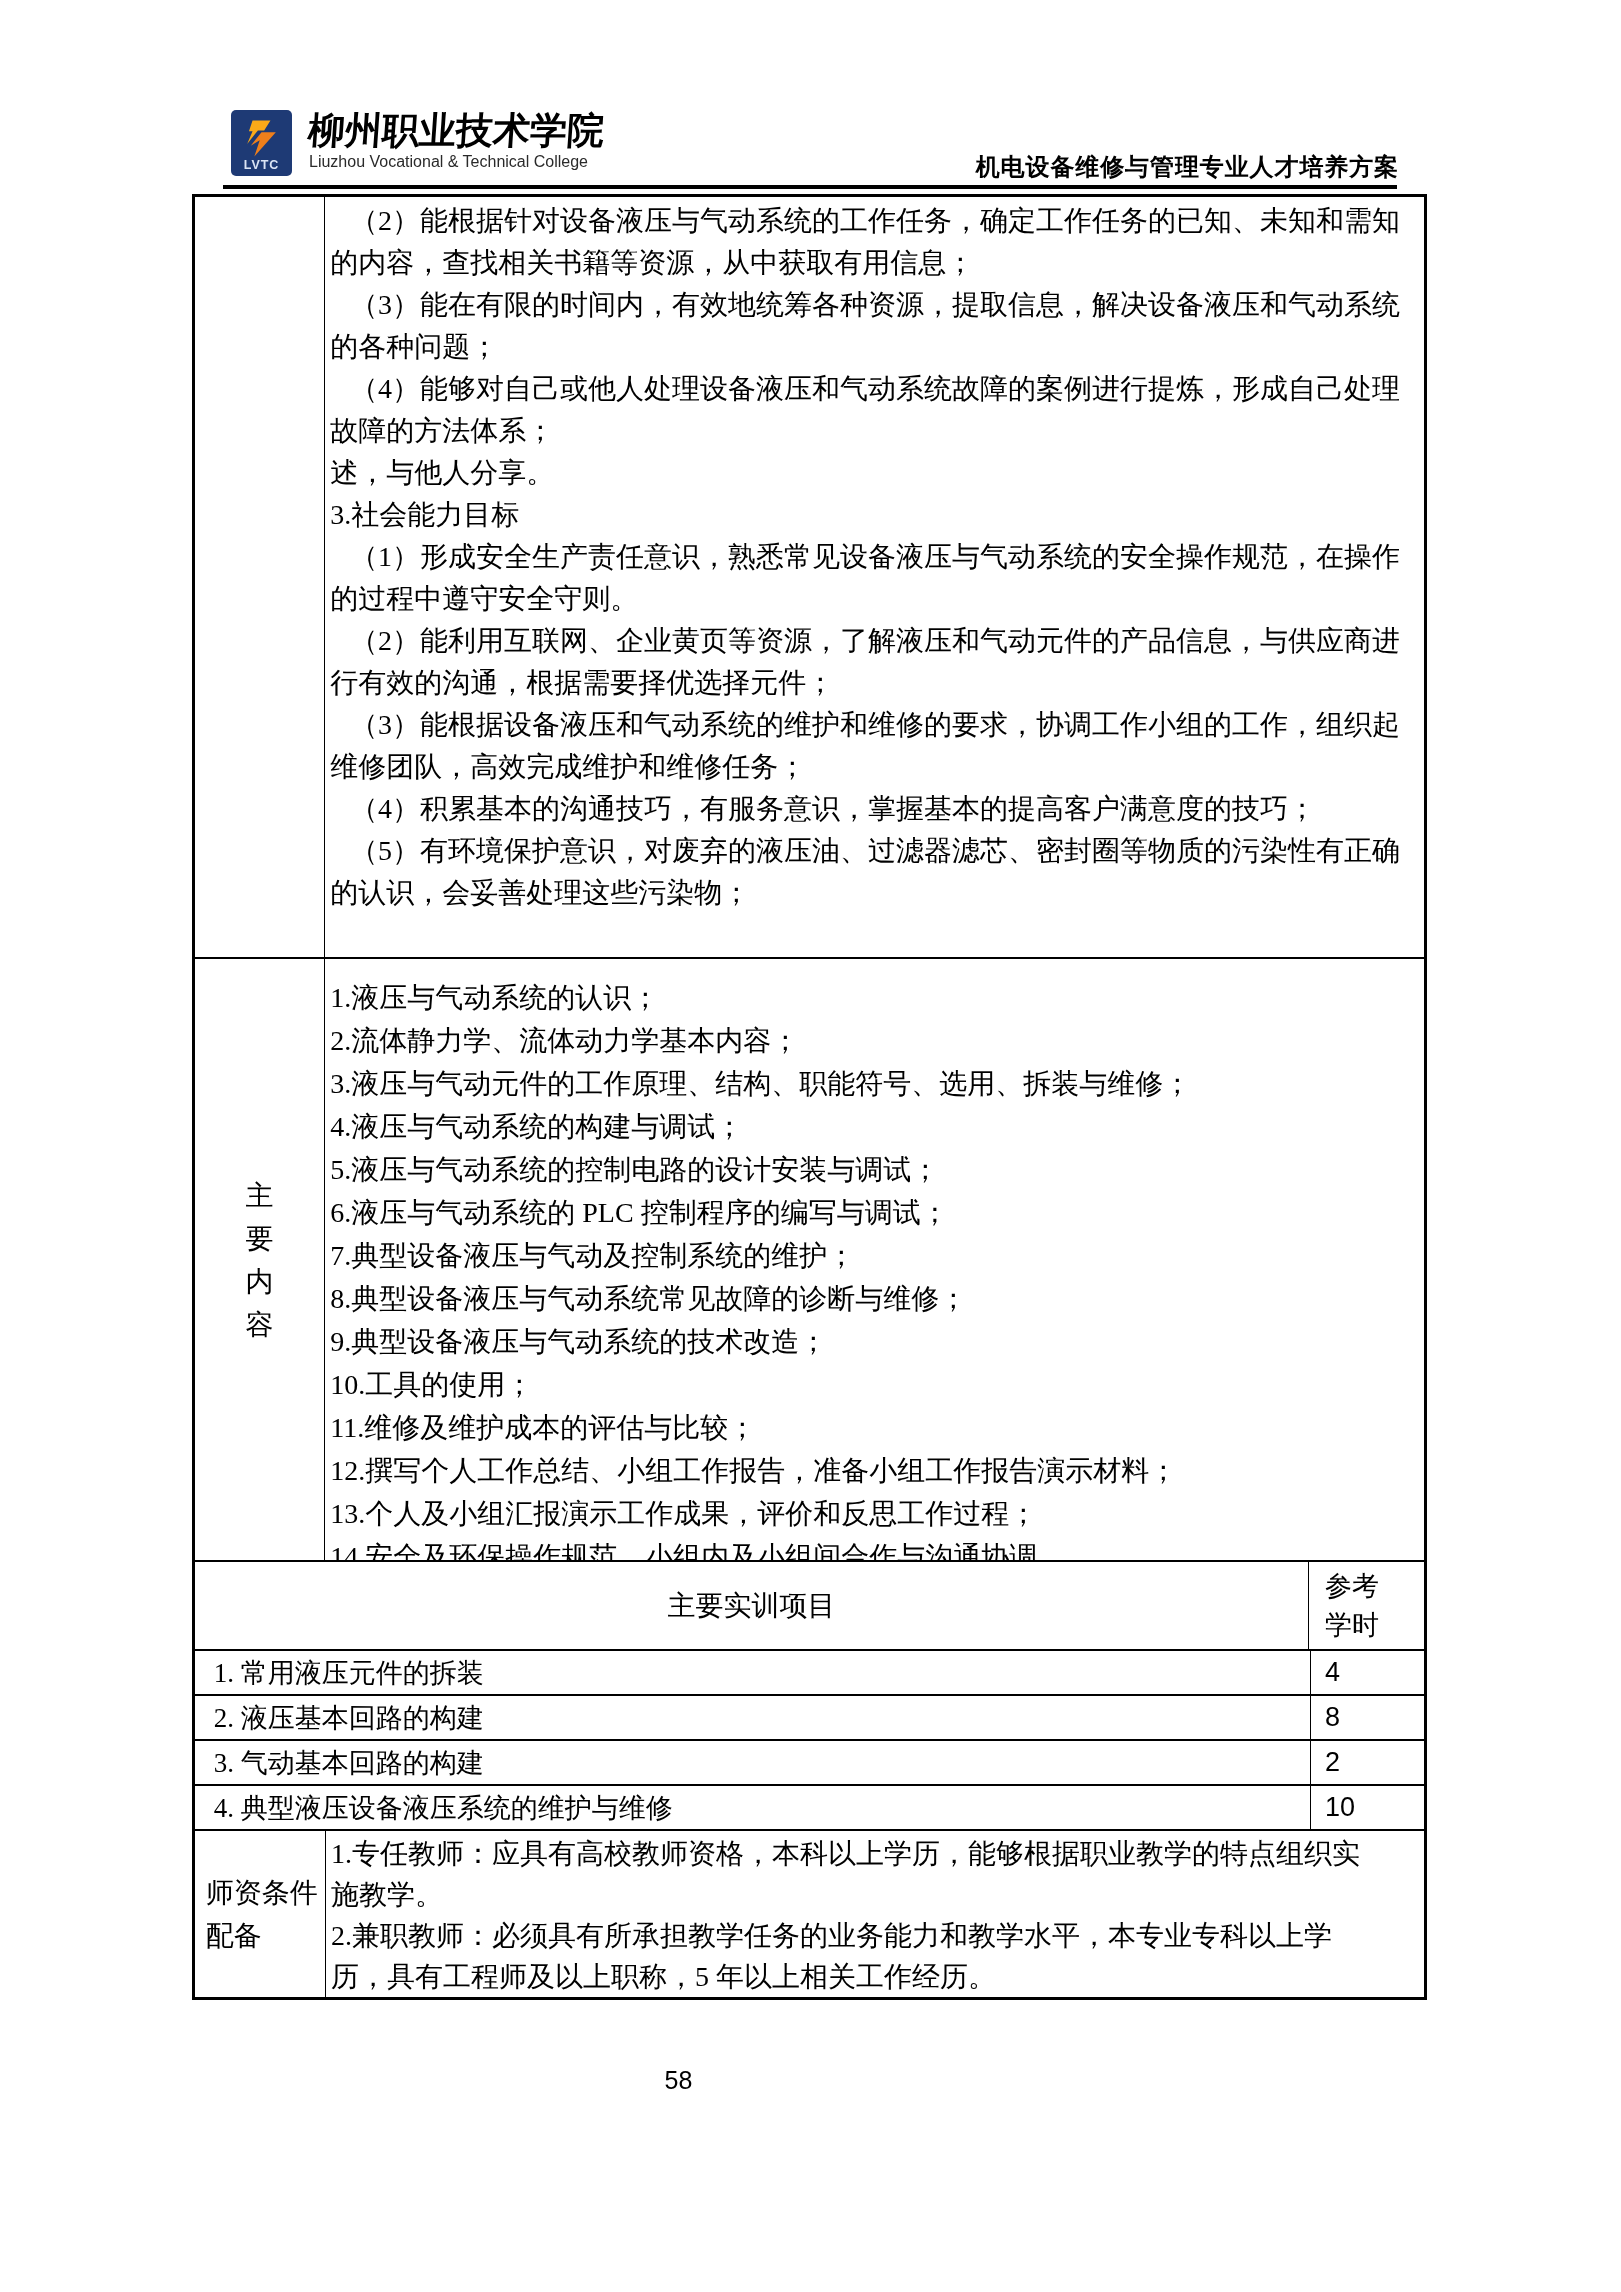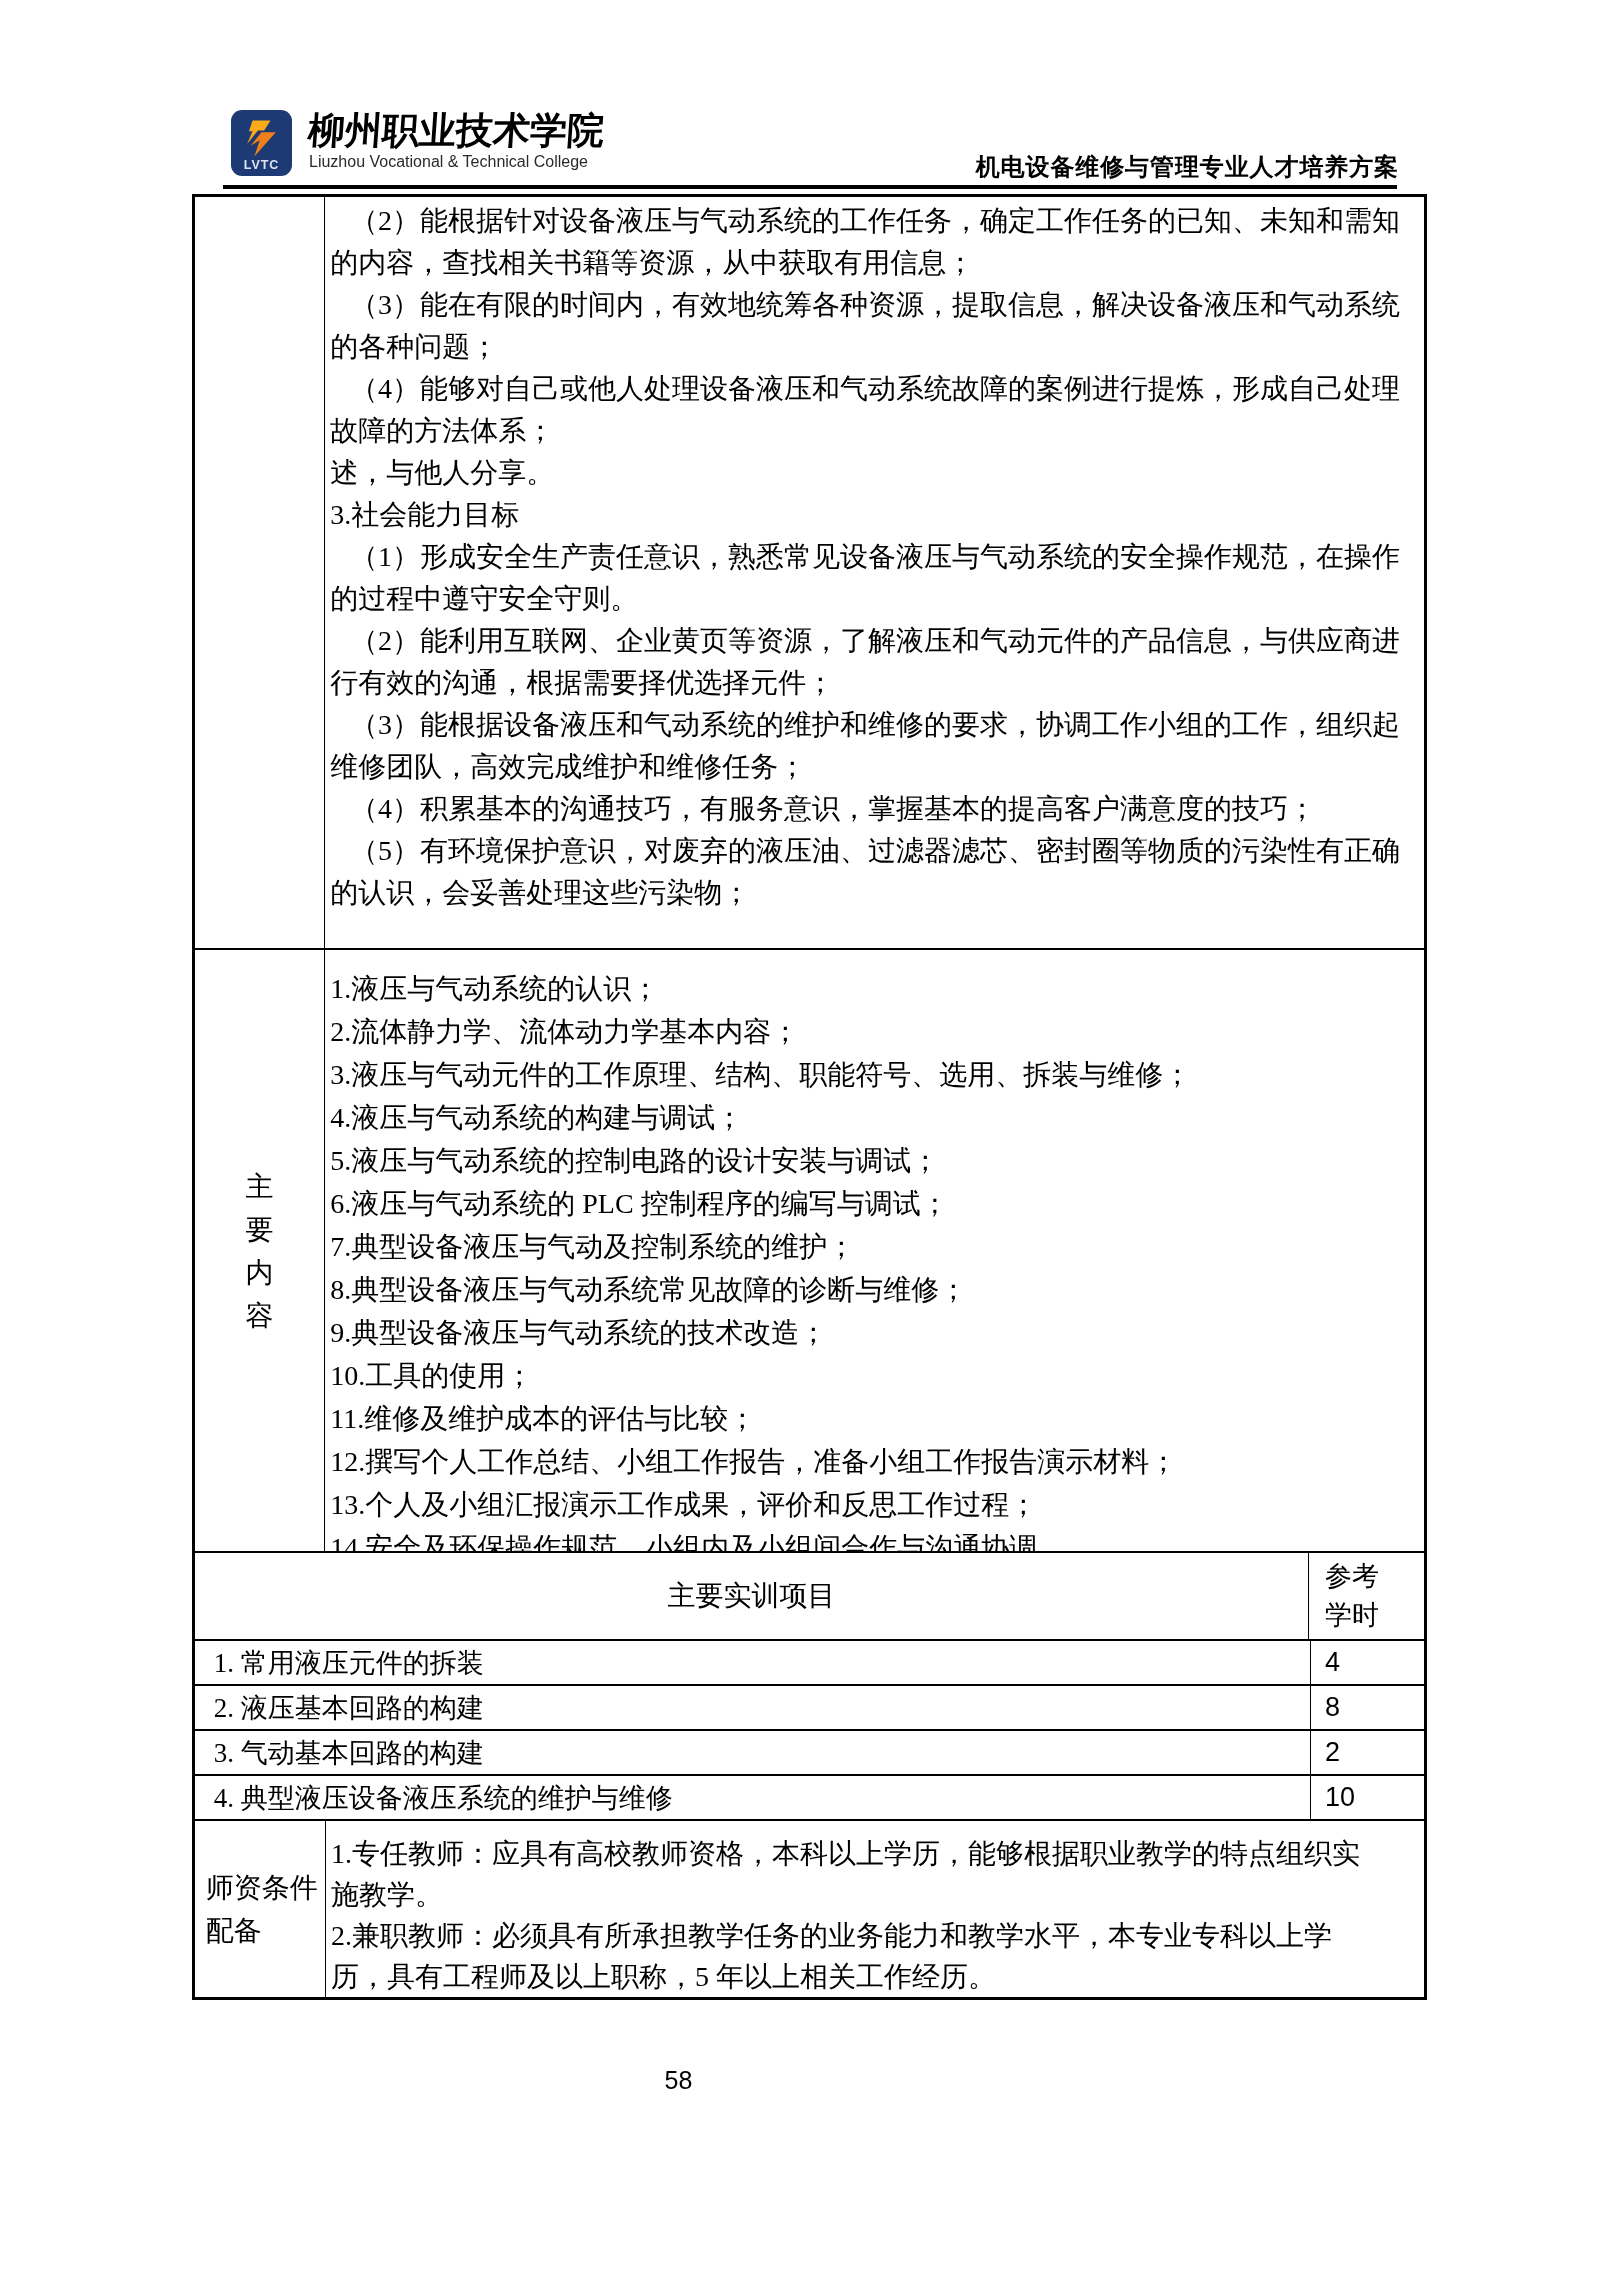--- a/index.html
+++ b/index.html
@@ -1,21 +1,21 @@
 <!DOCTYPE html>
 <html style="font-size:14.3px"><head>
 <meta charset="utf-8">
 <style>
   html,body{margin:0;padding:0;background:#ffffff;}
   .page{position:relative;width:1622px;height:2293px;background:#ffffff;overflow:hidden;
         font-family:"Liberation Serif","DejaVu Serif",serif;color:#000;}
 
   
   .logo-box{position:absolute;left:231px;top:110px;width:61px;height:66px;
-            background:#1e3a75;border-radius:11px;display:flex;flex-direction:column;
+            background:#1e3a75;border-radius:5px;display:flex;flex-direction:column;
             align-items:center;justify-content:flex-end;}
   .logo-abbr{color:#dbe4f5;font-family:"Liberation Sans",sans-serif;font-weight:bold;
              font-size:12.5px;letter-spacing:0.9px;padding-bottom:4.5px;line-height:1;}
   .logo-bolt{position:absolute;left:9px;top:7.1px;width:43px;height:43px;}
   .college-cn{position:absolute;left:308px;top:112px;width:294px;font-size:37px;line-height:1;
               font-weight:bold;letter-spacing:0px;transform:skewX(-4deg);
               font-family:"Liberation Serif","DejaVu Serif",serif;white-space:nowrap;}
   .college-en{position:absolute;left:309px;top:153px;font-size:16px;color:#2a2a2a;
               font-family:"Liberation Sans","DejaVu Sans",sans-serif;white-space:nowrap;}
   .doc-title{position:absolute;right:223px;top:151px;font-size:24px;font-weight:600;
@@ -33,21 +33,21 @@
   .row-c{height:89px;}
   .proj-row{height:45px;border-bottom:2.7px solid #000;box-sizing:border-box;display:flex;}
   .row-e{flex:1;}
 
   .label-cell{width:129px;border-right:1.8px solid #000;box-sizing:content-box;
               display:flex;flex-direction:column;align-items:center;justify-content:center;
               font-size:28px;line-height:43px;flex-shrink:0;}
   .label-cell.left-align{align-items:flex-start;padding-left:10.7px;width:119px;}
   .content-cell{flex:1;padding:2.7px 0 0 5.3px;font-size:28px;line-height:42px;overflow:hidden;}
   .content-cell.lh48{line-height:43px;padding-top:17px;}
-  .content-cell.lh46{line-height:41px;padding-top:12px;}
+  .content-cell.lh46{line-height:41px;padding-top:2px;}
   .tline{white-space:nowrap;}
   .tline.ind{padding-left:19.6px;}
 
   .proj-header-title{flex:1;display:flex;align-items:center;justify-content:center;
                      font-size:28px;}
   .hours-cell{width:99px;border-left:1.8px solid #000;box-sizing:content-box;flex-shrink:0;
               padding-left:16px;display:flex;flex-direction:column;justify-content:center;
               font-size:27px;line-height:39px;}
   .proj-name{flex:1;display:flex;align-items:center;padding-left:18.7px;font-size:27px;
              white-space:nowrap;}

